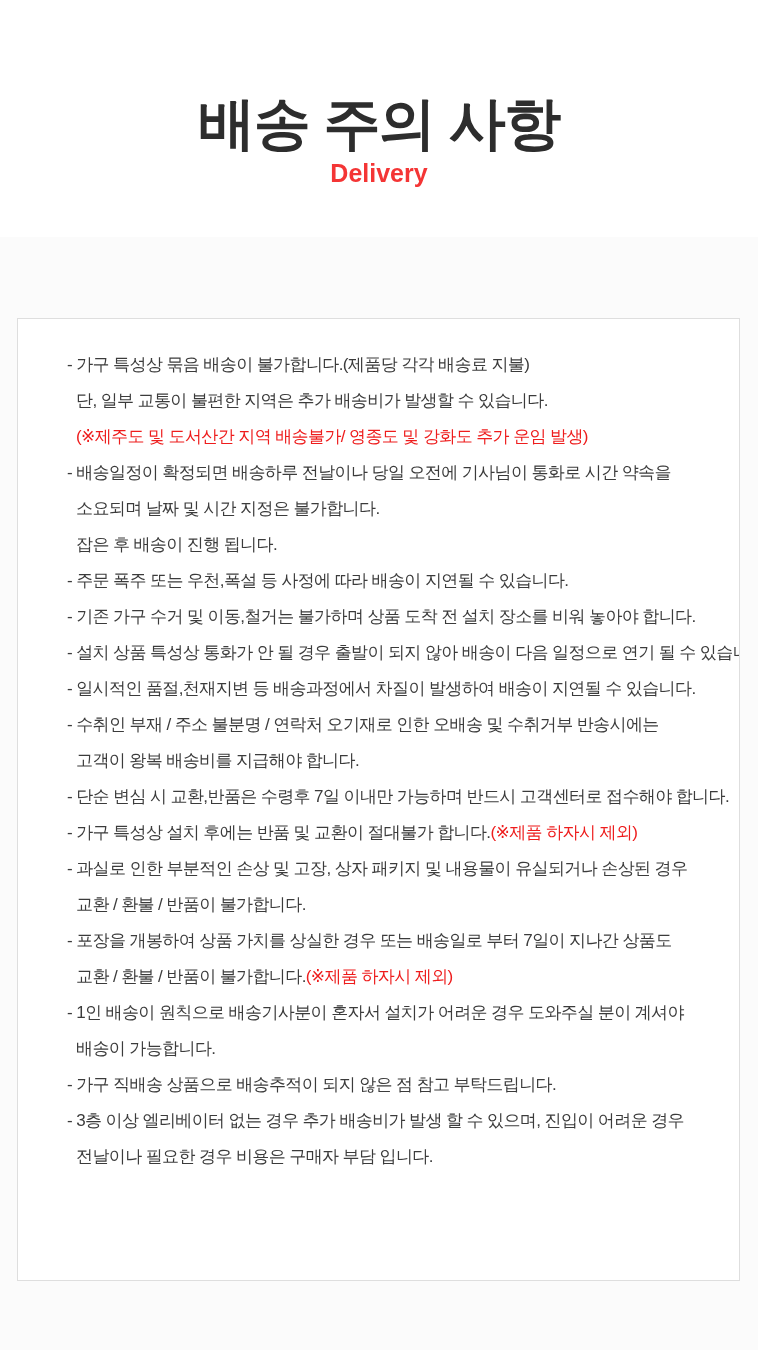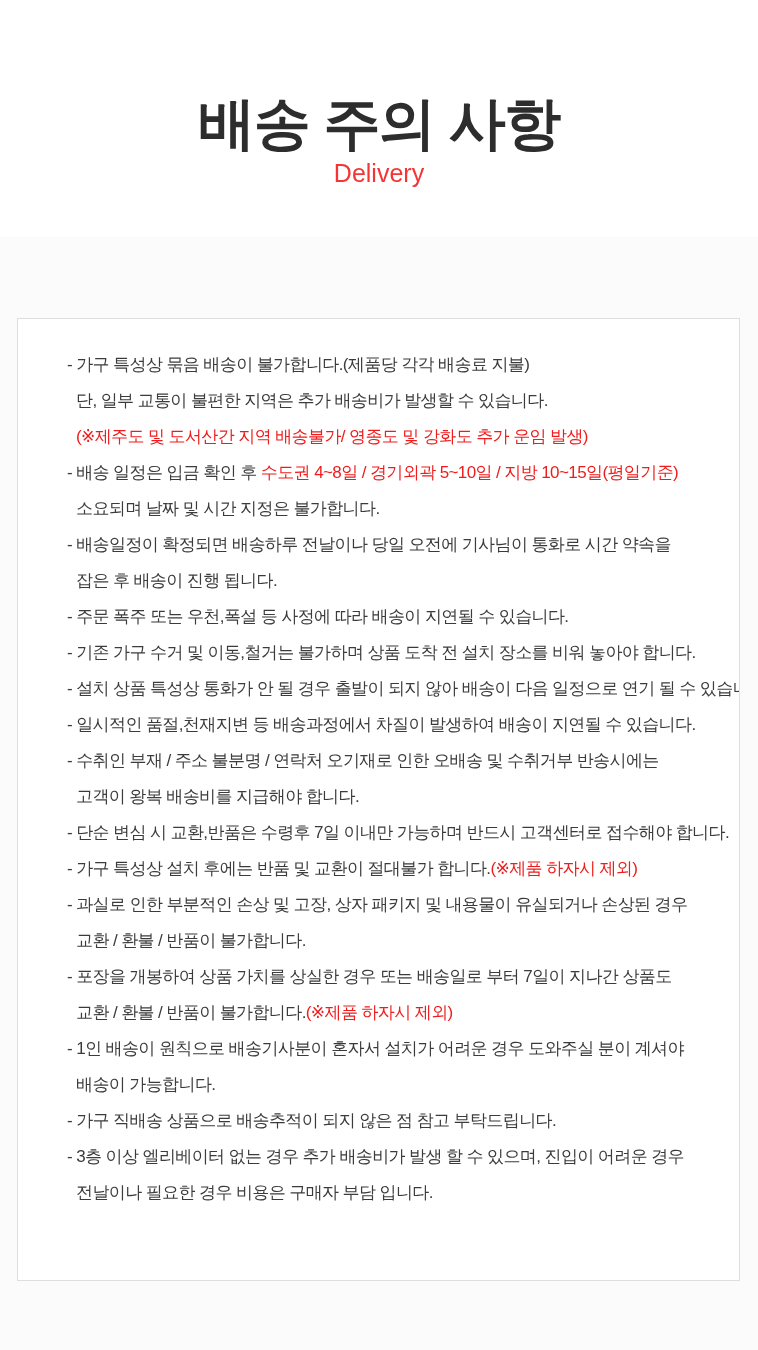--- a/index.html
+++ b/index.html
@@ -33,21 +33,21 @@
     font-size: 57px;
     line-height: 1.1;
     font-weight: bold;
     letter-spacing: -1.5px;
     color: var(--title-color);
   }
   .page-subtitle {
     margin-top: 6px;
     font-size: 25px;
     line-height: 1;
-    font-weight: 400;
+    font-weight: 700;
     color: var(--subtitle-red);
   }
   .band {
     height: 1113px;
     background: var(--band-bg);
     padding-top: 81px;
   }
   .card {
     margin-left: 17px;
     width: 723px;
@@ -75,23 +75,22 @@
   <header class="header">
     <h1 class="page-title">배송 주의 사항</h1>
     <div class="page-subtitle">Delivery</div>
   </header>
   <section class="band">
     <div class="card">
       <div id="notice-lines">
           <div class="line"><span class="seg">- 가구 특성상 묶음 배송이 불가합니다.(제품당 각각 배송료 지불)</span></div>
           <div class="line indent"><span class="seg">단, 일부 교통이 불편한 지역은 추가 배송비가 발생할 수 있습니다.</span></div>
           <div class="line indent"><span class="seg red">(※제주도 및 도서산간 지역 배송불가/ 영종도 및 강화도 추가 운임 발생)</span></div>
-          <div class="line"><span class="seg">- 배송 일정은 입금 확인 후 </span><span class="seg red">수도권 4~8일 / 경기외곽 5~10일 / 지방 10~15일(평일기준)</span></div>
+          <div class="line"><span class="seg">- 배송일정이 확정되면 배송하루 전날이나 당일 오전에 기사님이 통화로 시간 약속을</span></div>
           <div class="line indent"><span class="seg">소요되며 날짜 및 시간 지정은 불가합니다.</span></div>
-          <div class="line"><span class="seg">- 배송일정이 확정되면 배송하루 전날이나 당일 오전에 기사님이 통화로 시간 약속을</span></div>
           <div class="line indent"><span class="seg">잡은 후 배송이 진행 됩니다.</span></div>
           <div class="line"><span class="seg">- 주문 폭주 또는 우천,폭설 등 사정에 따라 배송이 지연될 수 있습니다.</span></div>
           <div class="line"><span class="seg">- 기존 가구 수거 및 이동,철거는 불가하며 상품 도착 전 설치 장소를 비워 놓아야 합니다.</span></div>
           <div class="line"><span class="seg">- 설치 상품 특성상 통화가 안 될 경우 출발이 되지 않아 배송이  다음 일정으로 연기 될 수 있습니다.</span></div>
           <div class="line"><span class="seg">- 일시적인 품절,천재지변 등 배송과정에서 차질이 발생하여 배송이 지연될 수 있습니다.</span></div>
           <div class="line"><span class="seg">- 수취인 부재 / 주소 불분명 / 연락처 오기재로 인한 오배송 및 수취거부 반송시에는</span></div>
           <div class="line indent"><span class="seg">고객이 왕복 배송비를 지급해야 합니다.</span></div>
           <div class="line"><span class="seg">- 단순 변심 시 교환,반품은 수령후 7일 이내만 가능하며 반드시 고객센터로 접수해야 합니다.</span></div>
           <div class="line"><span class="seg">- 가구 특성상 설치 후에는 반품 및 교환이 절대불가 합니다.</span><span class="seg red">(※제품 하자시 제외)</span></div>
           <div class="line"><span class="seg">- 과실로 인한 부분적인 손상 및 고장, 상자 패키지 및 내용물이 유실되거나 손상된 경우</span></div>

